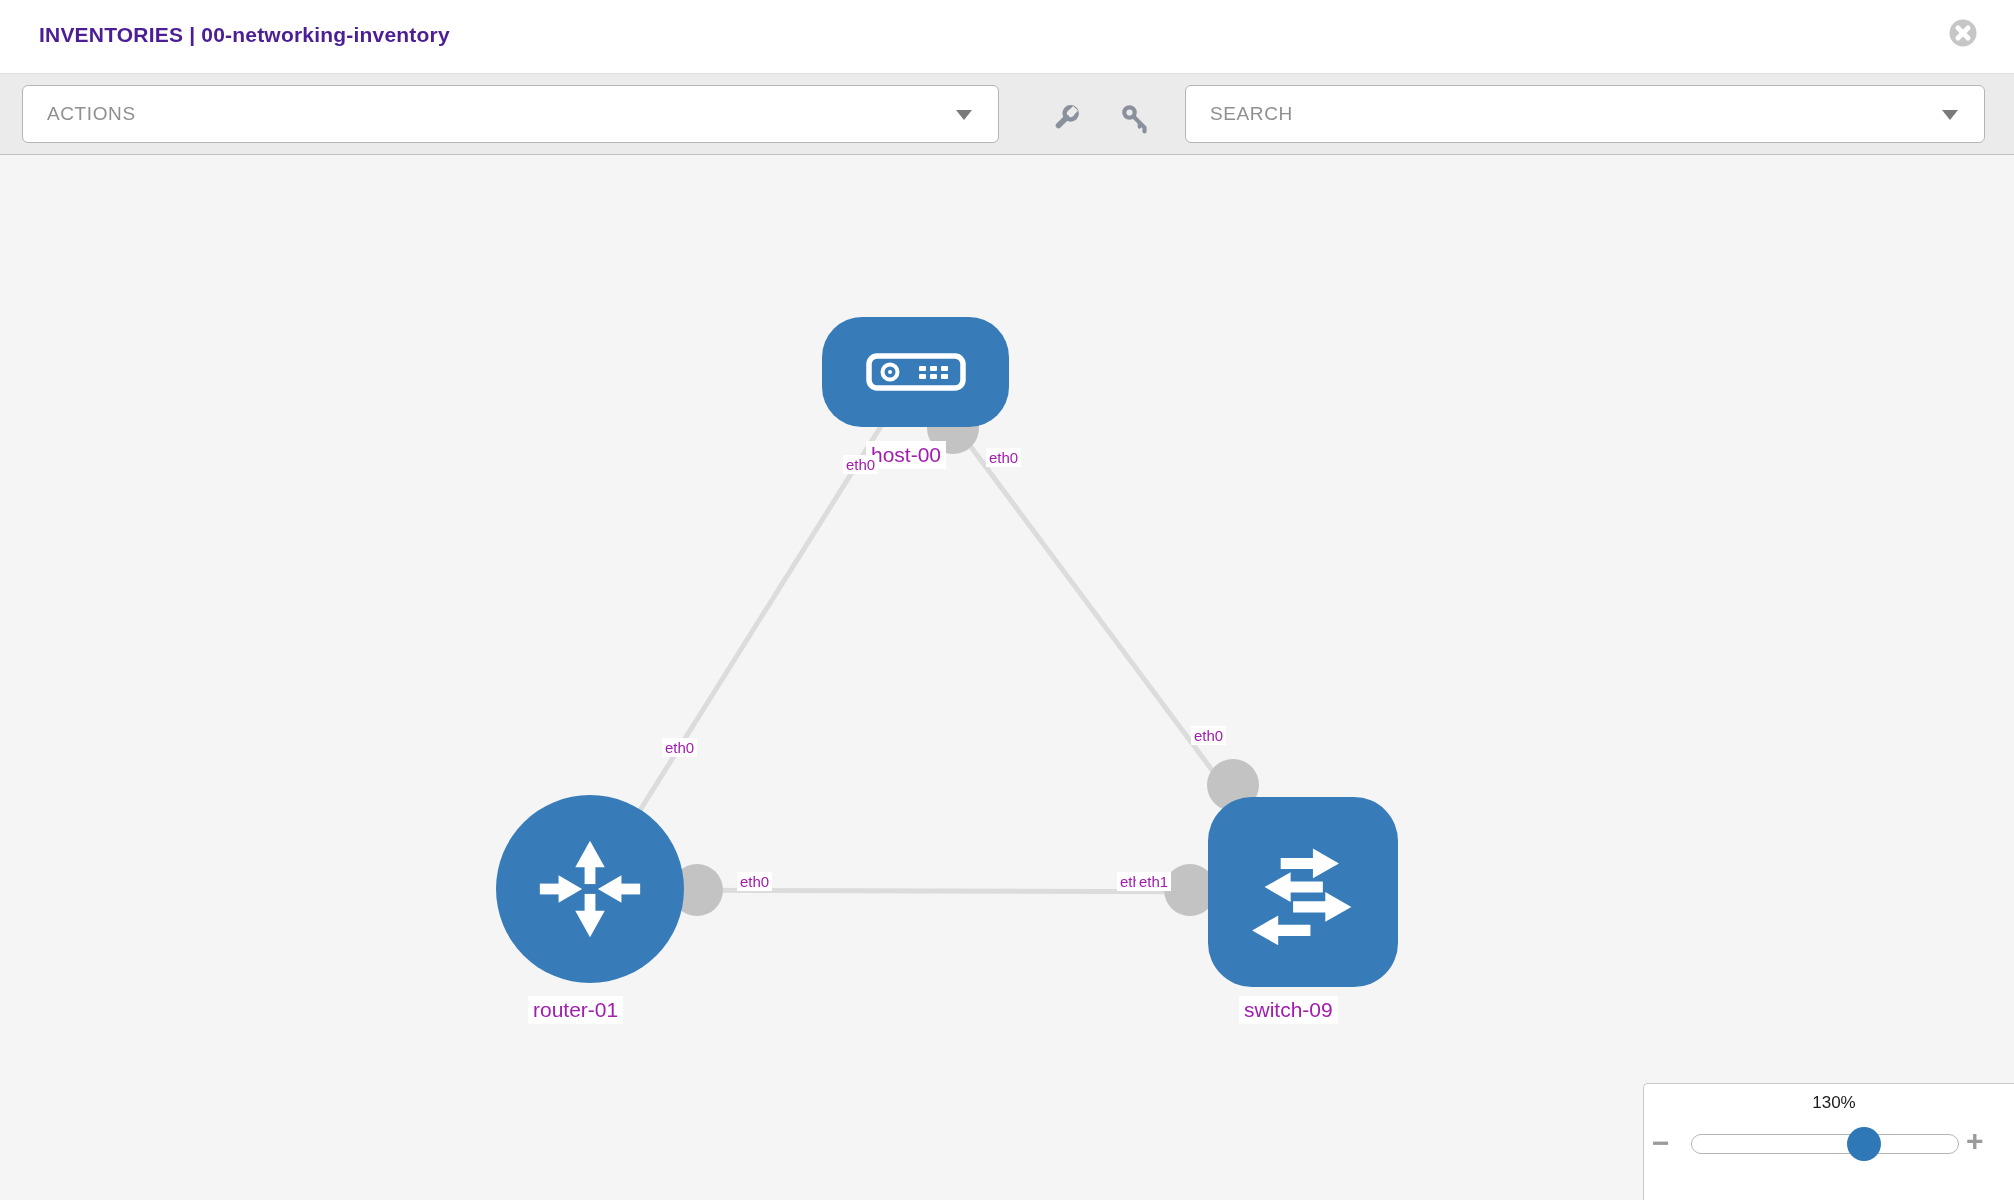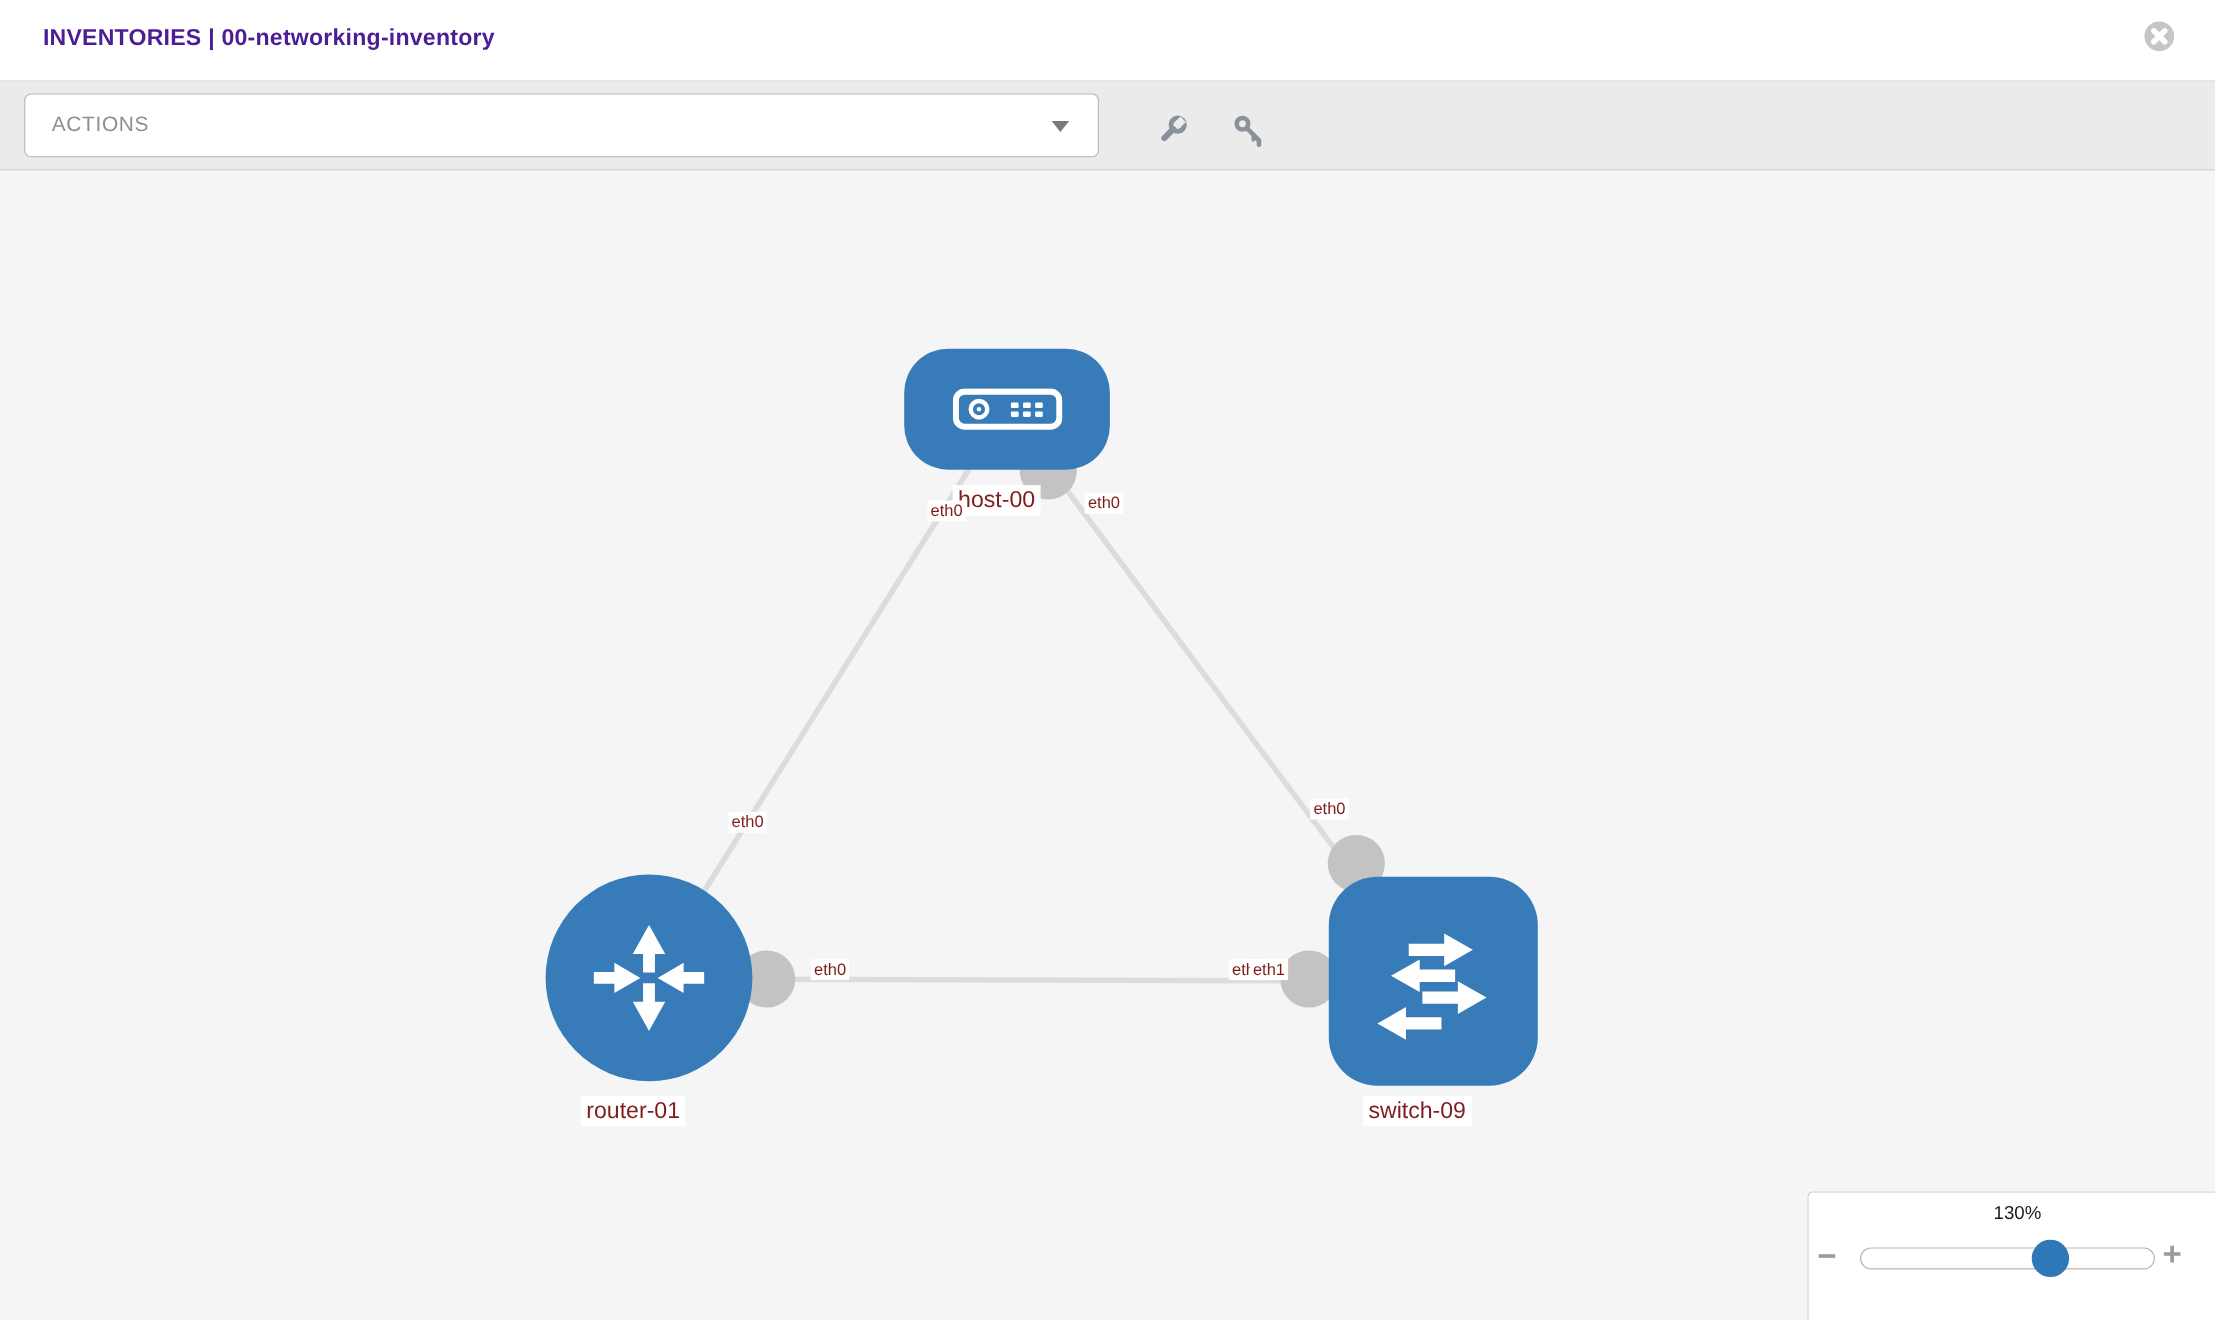--- a/index.html
+++ b/index.html
@@ -32,21 +32,21 @@
   .canvas { position:absolute; left:0; top:155px; width:2014px; height:1045px;
             background:#f5f5f5; }
   .net-svg { position:absolute; left:0; top:0; }
 
   .node { position:absolute; background:#377cb8; display:flex;
           align-items:center; justify-content:center; cursor:pointer; }
   .node-host   { left:822px;  top:162px; width:187px; height:110px; border-radius:40px; }
   .node-router { left:496px;  top:640px; width:188px; height:188px; border-radius:50%; }
   .node-switch { left:1208px; top:642px; width:190px; height:190px; border-radius:44px; }
 
-  .lbl { position:absolute; background:#fff; color:#7f1d1d; white-space:nowrap; }
+  .lbl { position:absolute; background:#fff; color:#a21caf; white-space:nowrap; }
   .node-lbl { font-size:21px; padding:2px 5px; }
   .if-lbl   { font-size:15px; padding:1px 3px; }
 
   .lbl-host    { left:866px;  top:286px; }
   .lbl-router  { left:528px;  top:841px; }
   .lbl-switch  { left:1239px; top:841px; }
   .if-host-left    { left:843px;  top:300px; }
   .if-host-right   { left:986px;  top:293px; }
   .if-router-top   { left:662px;  top:583px; }
   .if-switch-top   { left:1191px; top:571px; }
@@ -104,20 +104,24 @@
     <div class="tool-icon key">
       <svg width="32" height="32" viewBox="0 0 32 32">
         <g stroke="#8a919c" fill="none" stroke-linecap="round">
           <circle cx="10.5" cy="9.5" r="5.2" stroke-width="4.2"></circle>
           <path d="M14.5 13.5 L25.5 24.5 L25.5 28.5" stroke-width="4.2"></path>
           <path d="M20.5 19.5 L20.5 24" stroke-width="3.6"></path>
         </g>
       </svg>
     </div>
 
+    <div class="select search-select">
+      <span class="sel-label">SEARCH</span>
+      <span class="caret"></span>
+    </div>
   </div>
 
   <div class="canvas">
 
     <svg class="net-svg" width="2014" height="1045" viewBox="0 0 2014 1045">
       <g stroke="#dcdcdc" stroke-width="5">
         <line x1="915" y1="217" x2="590" y2="735"></line>
         <line x1="915" y1="217" x2="1303" y2="737"></line>
         <line x1="590" y1="735" x2="1303" y2="737"></line>
       </g>

